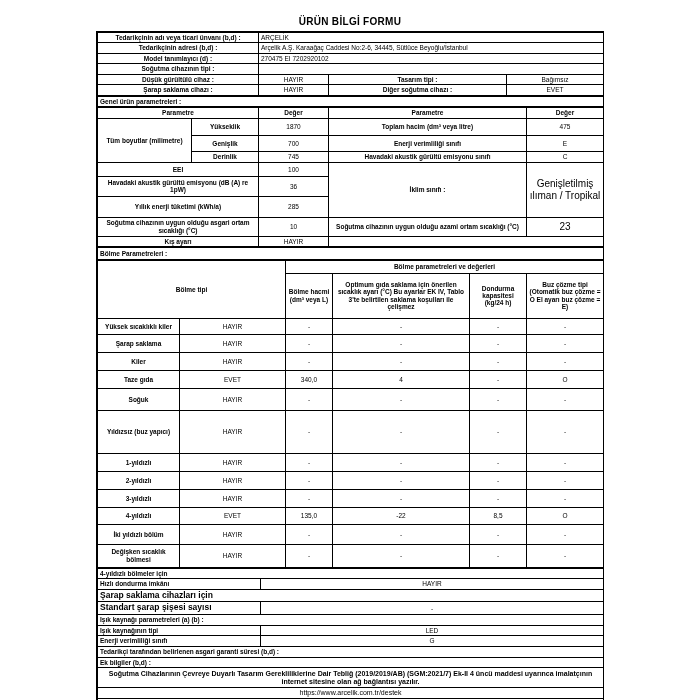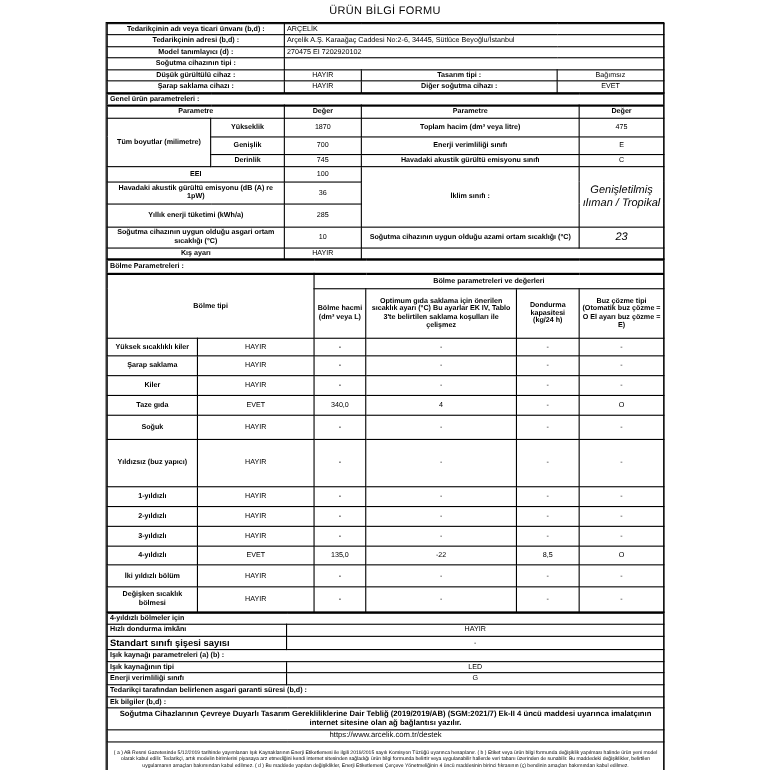--- a/index.html
+++ b/index.html
@@ -1,27 +1,27 @@
 <!DOCTYPE html>
 <html><head>
 <meta charset="utf-8">
 <style>
   * { box-sizing: border-box; }
   html,body { margin:0; padding:0; background:#ffffff; }
   body { font-family:"Liberation Sans", sans-serif; color:#000; }
   .page { width:700px; height:700px; background:#fff; overflow:hidden; position:relative; }
-  .title { text-align:center; font-weight:400; font-size:10px; padding-top:5px; letter-spacing:.3px; }
+  .title { text-align:center; font-weight:700; font-size:10px; padding-top:16px; letter-spacing:.3px; }
   .doc { width:508px; margin:4px auto 0; border:1px solid #000; }
   table { border-collapse:collapse; table-layout:fixed; width:506px; margin-top:-1px; }
   table:first-of-type { margin-top:0; }
   td { border:1px solid #000; font-size:6.5px; line-height:1.15; padding:1px 2px; vertical-align:middle; text-align:center; overflow:hidden; word-wrap:break-word; }
   .lbl { font-weight:700; }
   .left { text-align:left; }
   .sec td { font-weight:700; text-align:left; border-top:2px solid #000; border-bottom:2px solid #000; }
-  .big { font-size:10px; line-height:1.15;font-style:italic; }
+  .big { font-size:10px; line-height:1.15; }
   .wine { font-size:8.5px; }
   .decl { font-weight:700; font-size:7px; }
   .url { font-size:7px; }
   .fineprint { font-size:4.6px; line-height:1.3; text-align:center; padding:2px 4px; }
 </style>
 </head>
 <body>
 
 <div class="page">
   <div class="title">ÜRÜN BİLGİ FORMU</div>
@@ -261,21 +261,24 @@
         </colgroup>
       <tbody>
           <tr style="height:11px">
         <td class="lbl left" colspan="2" style="border-top:2px solid #000">4-yıldızlı bölmeler için</td>
       </tr>
       <tr style="height:10px">
         <td class="lbl left">Hızlı dondurma imkânı</td>
         <td>HAYIR</td>
       </tr>
       <tr style="height:11px">
-        <td class="lbl left wine">Standart sınıfı şişesi sayısı</td>
+        <td class="lbl left wine" colspan="2">Şarap saklama cihazları için</td>
+      </tr>
+      <tr style="height:11px">
+        <td class="lbl left wine">Standart şarap şişesi sayısı</td>
         <td>-</td>
       </tr>
       <tr style="height:10px">
         <td class="lbl left" colspan="2">Işık kaynağı parametreleri (a) (b) :</td>
       </tr>
       <tr style="height:10px">
         <td class="lbl left">Işık kaynağının tipi</td>
         <td>LED</td>
       </tr>
       <tr style="height:9px">

